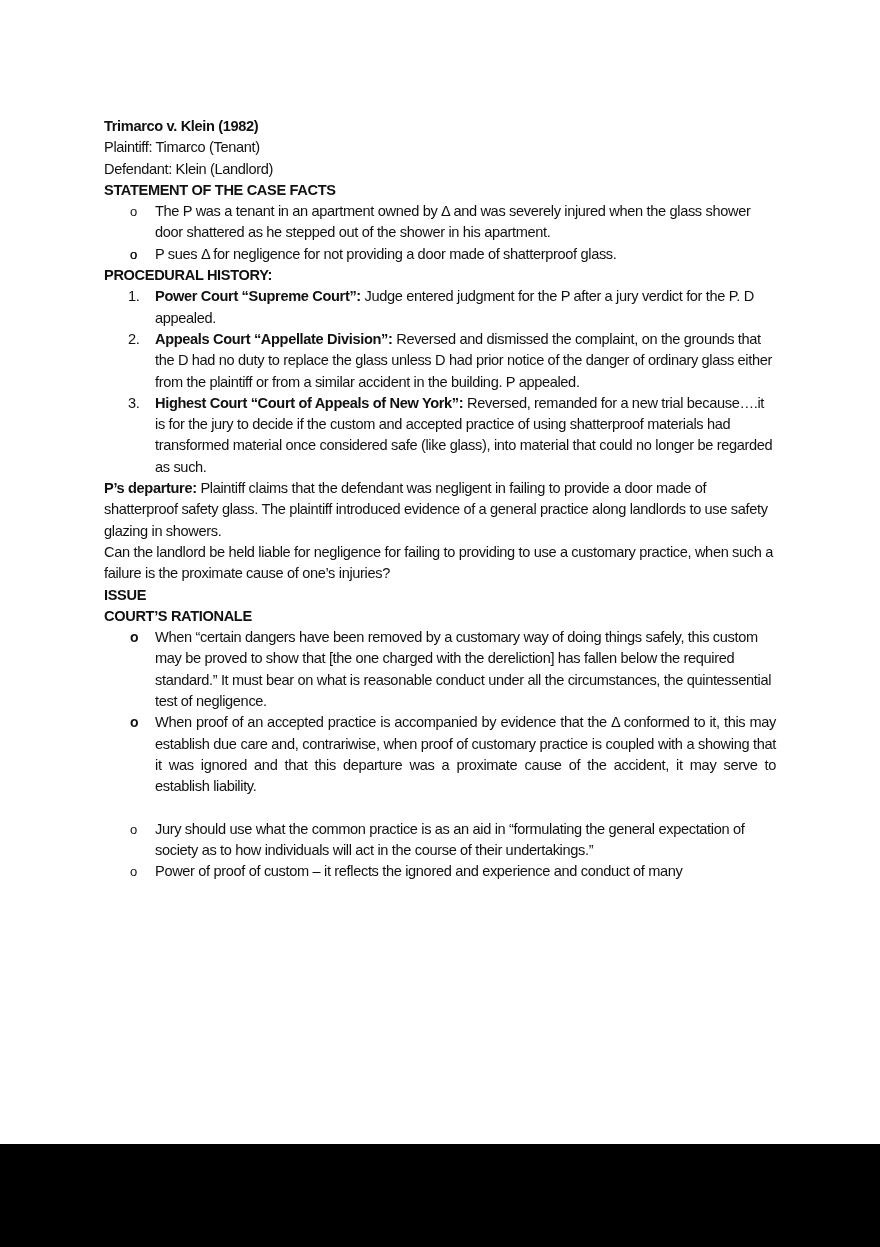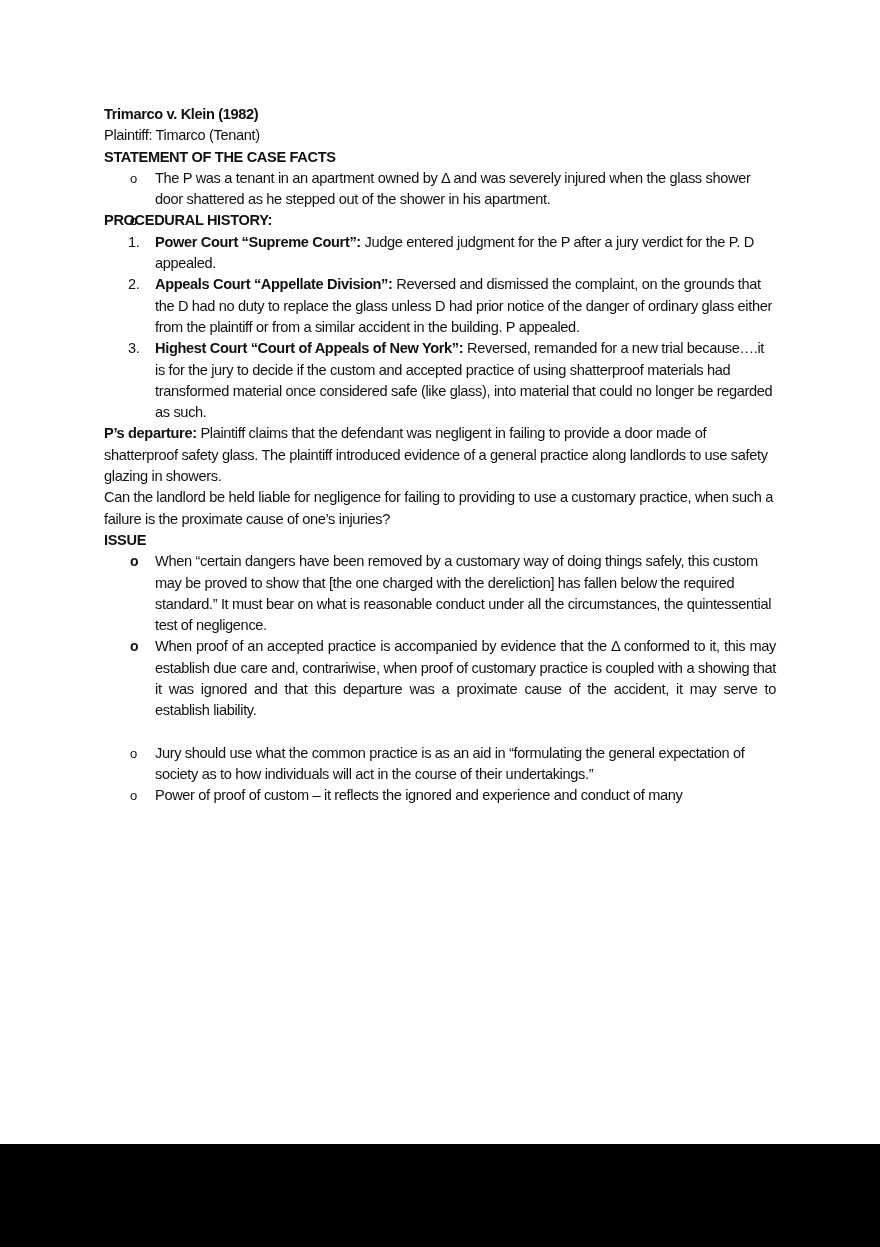--- a/index.html
+++ b/index.html
@@ -19,21 +19,21 @@
       position: absolute;
       left: 0;
       top: 0;
       width: 880px;
       height: 1144px;
       background: #ffffff;
     }
     .content {
       position: absolute;
       left: 104px;
-      top: 104px;
+      top: 116px;
       width: 672px;
       font-size: 14.6px;
       line-height: 21.3px;
       letter-spacing: -0.35px;
     }
     .line { margin: 0; }
     .bold { font-weight: bold; }
     ul.bullets, ol.numbers {
       margin: 0;
       padding: 0;
@@ -70,32 +70,34 @@
     }
   </style>
 </head>
 <body>
 
 <div class="page">
   <div class="content">
 
     <p class="line bold">Trimarco v. Klein  (1982)</p>
     <p class="line">Plaintiff: Timarco (Tenant)</p>
+    <p class="line">Defendant:  Klein (Landlord)</p>
 
     <p class="line bold">STATEMENT OF THE CASE FACTS</p>
     <ul class="bullets">
       <li class="li">
         <span class="marker">o</span>
         <span>The P was a tenant in an apartment owned by Δ and was severely injured when the glass shower door shattered as he stepped out of the shower in his apartment.</span>
       </li>
       <li class="li">
         <span class="marker">o</span>
       </li>
       <li class="li">
         <span class="marker">o</span>
+        <span>P sues Δ for negligence for not providing a door made of shatterproof glass.</span>
       </li>
     </ul>
 
     <p class="line bold">PROCEDURAL HISTORY:</p>
     <ol class="numbers">
       <li class="li">
         <span class="marker num">1.</span>
         <span class="bold">Power Court “Supreme Court”:</span><span> Judge entered judgment for the P after a jury verdict for the P. D appealed.</span>
       </li>
       <li class="li">
@@ -109,20 +111,21 @@
     </ol>
 
     <p class="line">
       <span class="bold">P’s departure:</span><span> Plaintiff claims that the defendant was negligent in failing to provide a door made of shatterproof safety glass. The plaintiff introduced evidence of a general practice along landlords to use safety glazing in showers.</span>
     </p>
 
     <p class="line">Can the landlord be held liable for negligence for failing to providing to use a customary practice, when such a failure is the proximate cause of one’s injuries?</p>
     <p class="line bold">ISSUE</p>
 
 
+    <p class="line bold">COURT’S RATIONALE</p>
     <ul class="bullets">
       <li class="li">
         <span class="marker bold-o">o</span>
         <span>When “certain dangers have been removed by a customary way of doing things safely, this custom may be proved to show that [the one charged with the dereliction] has fallen below the required standard.” It must bear on what is reasonable conduct under all the circumstances, the quintessential test of negligence.</span>
       </li>
       <li class="li justify">
         <span class="marker bold-o">o</span>
         <span>When proof of an accepted practice is accompanied by evidence that the Δ conformed to it, this may establish due care and, contrariwise, when proof of customary practice is coupled with a showing that it was ignored and that this departure was a proximate cause of the accident, it may serve to establish liability.</span>
       </li>
     </ul>

